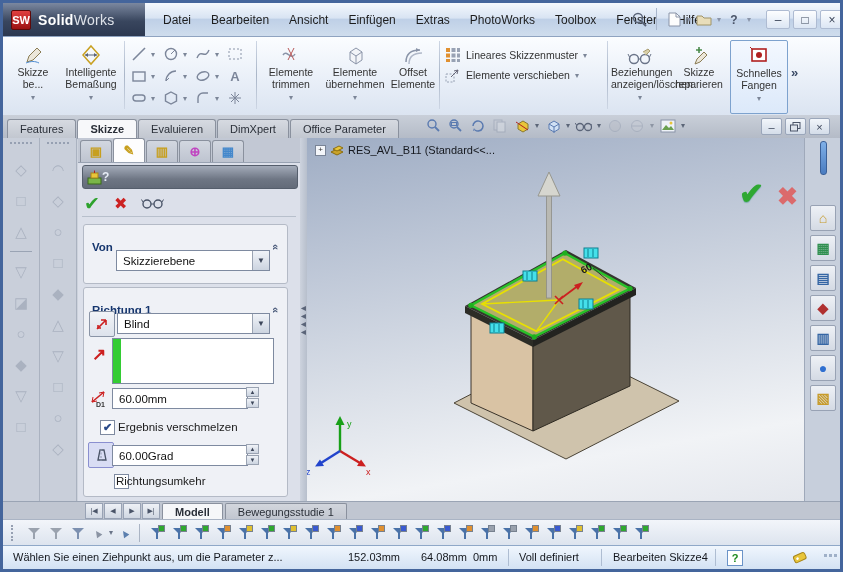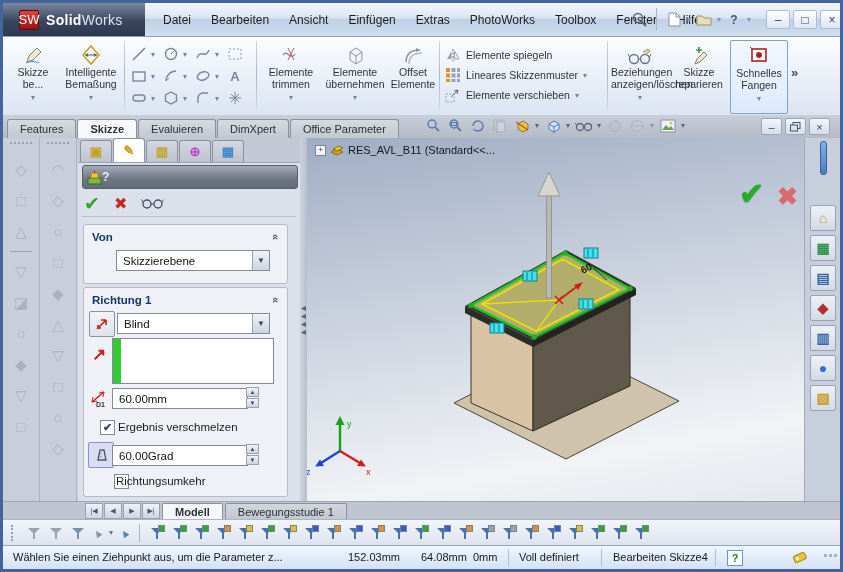--- a/index.html
+++ b/index.html
@@ -6,22 +6,22 @@
   #app{position:relative;width:843px;height:572px;font-family:"Liberation Sans",sans-serif;
        font-size:11px;color:#222;overflow:hidden;background:#ccd2dc;
        border:3px solid #44659c;box-sizing:border-box;}
   .abs{position:absolute;}
   .noselect{user-select:none;}
   
   .titlebar{left:0;top:0;width:837px;height:33px;
     background:linear-gradient(#f4f8fd,#d9e4f3 45%,#bfd0e7 50%,#cfdded);border-bottom:1px solid #8fa3c0;}
   .logoblock{left:0;top:0;width:142px;height:33px;
     background:linear-gradient(#7b88a0,#39465e 55%,#2c3850);display:flex;align-items:center;}
-  .swbadge{width:18px;height:18px;margin-left:16px;background:linear-gradient(#e04040,#9c1212);
-    color:#fff;font-weight:normal;font-size:13px;display:flex;align-items:center;justify-content:center;
+  .swbadge{width:18px;height:18px;margin-left:8px;background:linear-gradient(#e04040,#9c1212);
+    color:#fff;font-weight:bold;font-size:11px;display:flex;align-items:center;justify-content:center;
     border:1px solid #5e0a0a;border-radius:2px;}
   .logotext{margin-left:7px;font-size:14px;color:#fff;letter-spacing:.3px;}
   .logotext b{font-weight:bold;}
   .logotext span{font-weight:normal;color:#dfe3ea;}
   .menubar{left:150px;top:0;height:33px;display:flex;align-items:center;}
   .mi{padding:3px 10px;font-size:12px;color:#1d1d1d;cursor:default;}
   .qat{top:0;height:33px;display:flex;align-items:center;gap:4px;}
   .qbtn{width:18px;height:16px;display:flex;align-items:center;justify-content:center;color:#5a6478;}
   .qcaret{font-size:8px;color:#8a94a8;}
   .winbtn{width:22px;height:17px;display:flex;align-items:center;justify-content:center;
@@ -67,21 +67,21 @@
     border-radius:3px 3px 0 0;font-size:13px;}
   .pmtab.act{background:#fdfdfe;height:23px;}
   .pmhead{left:4px;top:27px;width:214px;height:22px;border:1px solid #555e6c;border-radius:3px;
     background:linear-gradient(#a3abb9,#6e7684 60%,#636b79);display:flex;align-items:center;}
   .pmtitle{color:#fff;font-weight:bold;font-size:12px;margin-left:5px;flex:1;
     text-shadow:0 1px 1px #3a4250;white-space:nowrap;}
   .pmhelp{color:#e6ecf5;font-weight:bold;margin-right:6px;font-size:12px;}
   .pmactions{left:6px;top:52px;height:26px;display:flex;align-items:center;gap:14px;}
   .okx{font-size:19px;line-height:19px;}
   .grpbox{left:5px;width:203px;background:#eff1f6;border:1px solid #b4bac6;border-radius:3px;}
-  .grphead{display:flex;align-items:center;justify-content:space-between;padding:6px 8px 2px;}
+  .grphead{display:flex;align-items:center;justify-content:space-between;padding:16px 8px 2px;}
   .grplabel{font-weight:bold;font-size:11.5px;color:#16366e;}
   .grpchev{color:#4a5a7a;font-size:11px;transform:rotate(90deg);font-weight:bold;}
   .combo{position:absolute;height:19px;background:#fff;border:1px solid #7e8aa0;display:flex;align-items:center;}
   .combo .cval{flex:1;padding-left:6px;font-size:11.5px;color:#111;white-space:nowrap;}
   .combo .cbtn{width:16px;height:100%;border-left:1px solid #9aa3b2;display:flex;align-items:center;
     justify-content:center;font-size:8px;color:#3c465a;background:linear-gradient(#f0f3f8,#ccd4e0);}
   .field{position:absolute;height:19px;background:#fff;border:1px solid #7e8aa0;
     display:flex;align-items:center;padding-left:6px;font-size:11.5px;color:#111;}
   .spin{position:absolute;width:13px;height:21px;display:flex;flex-direction:column;gap:1px;}
   .spin span{flex:1;border:1px solid #9aa3b2;background:linear-gradient(#f0f3f8,#ccd4e0);
@@ -335,30 +335,20 @@
       </div>
       <div>Offset</div>
       <div>Elemente</div>
     </div>
     <div class="abs rdiv" style="left:436px"></div>
 
     <div class="abs" style="left:442px;top:8px">
       <div class="listbtn">
         <span>
             <svg width="16" height="16">
-              <path d="M2 12L6.5 4v8z" fill="#98a2b4"></path>
-              <path d="M14 12L9.5 4v8z" fill="none" stroke="#98a2b4"></path>
-              <line x1="8" y1="2" x2="8" y2="14" stroke="#667" stroke-dasharray="2,1.5"></line>
-            </svg>
-          </span>
-        <span>Elemente spiegeln</span>
-      </div>
-      <div class="listbtn">
-        <span>
-            <svg width="16" height="16">
               <g fill="#e09030">
                 <rect x="1" y="1" width="4" height="4"></rect>
                 <rect x="1" y="6.5" width="4" height="4"></rect>
                 <rect x="1" y="12" width="4" height="3"></rect>
               </g>
               <g fill="#98a2b4">
                 <rect x="6.5" y="1" width="4" height="4"></rect>
                 <rect x="6.5" y="6.5" width="4" height="4"></rect>
                 <rect x="12" y="1" width="3" height="4"></rect>
                 <rect x="6.5" y="12" width="4" height="3"></rect>

